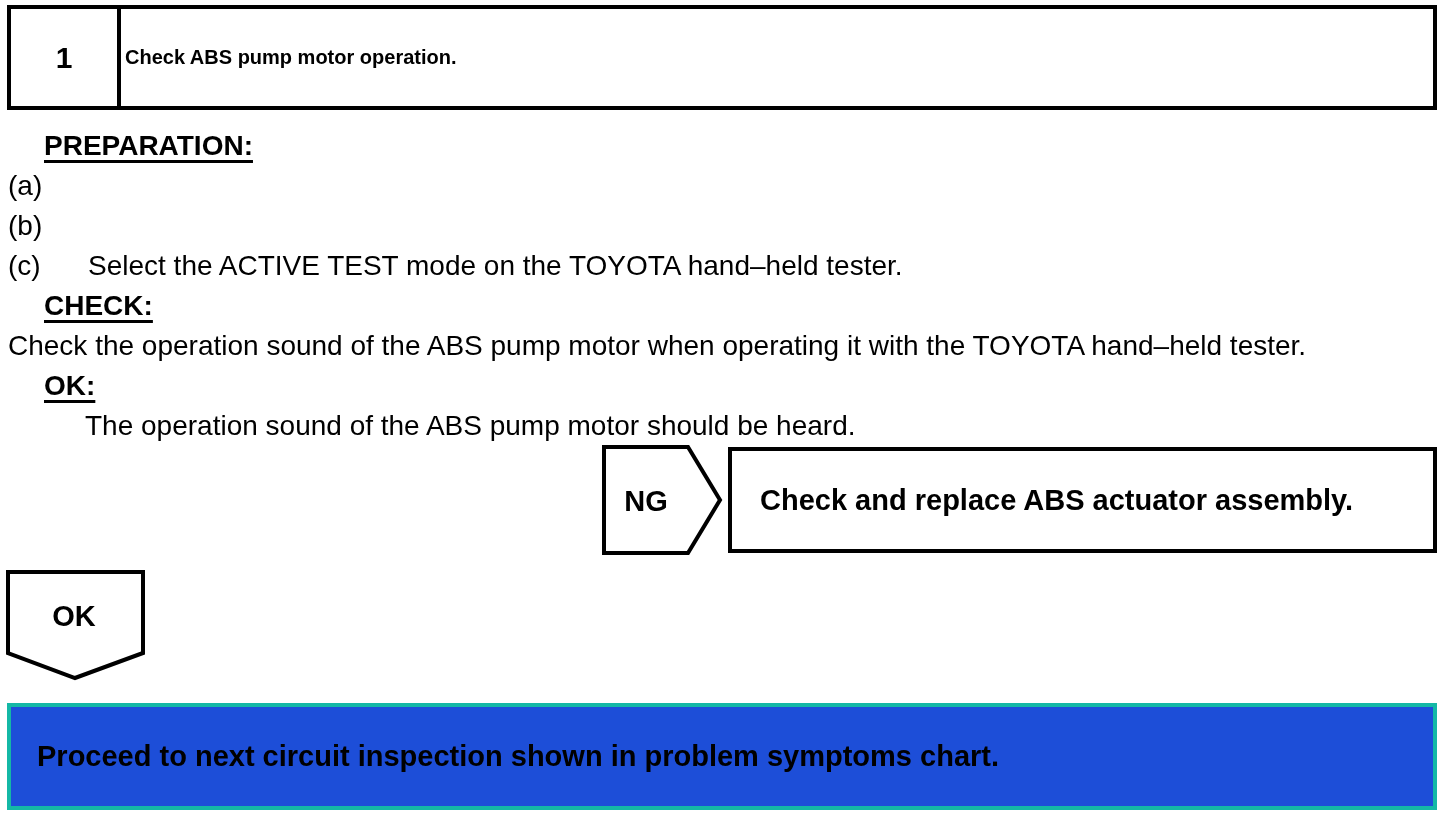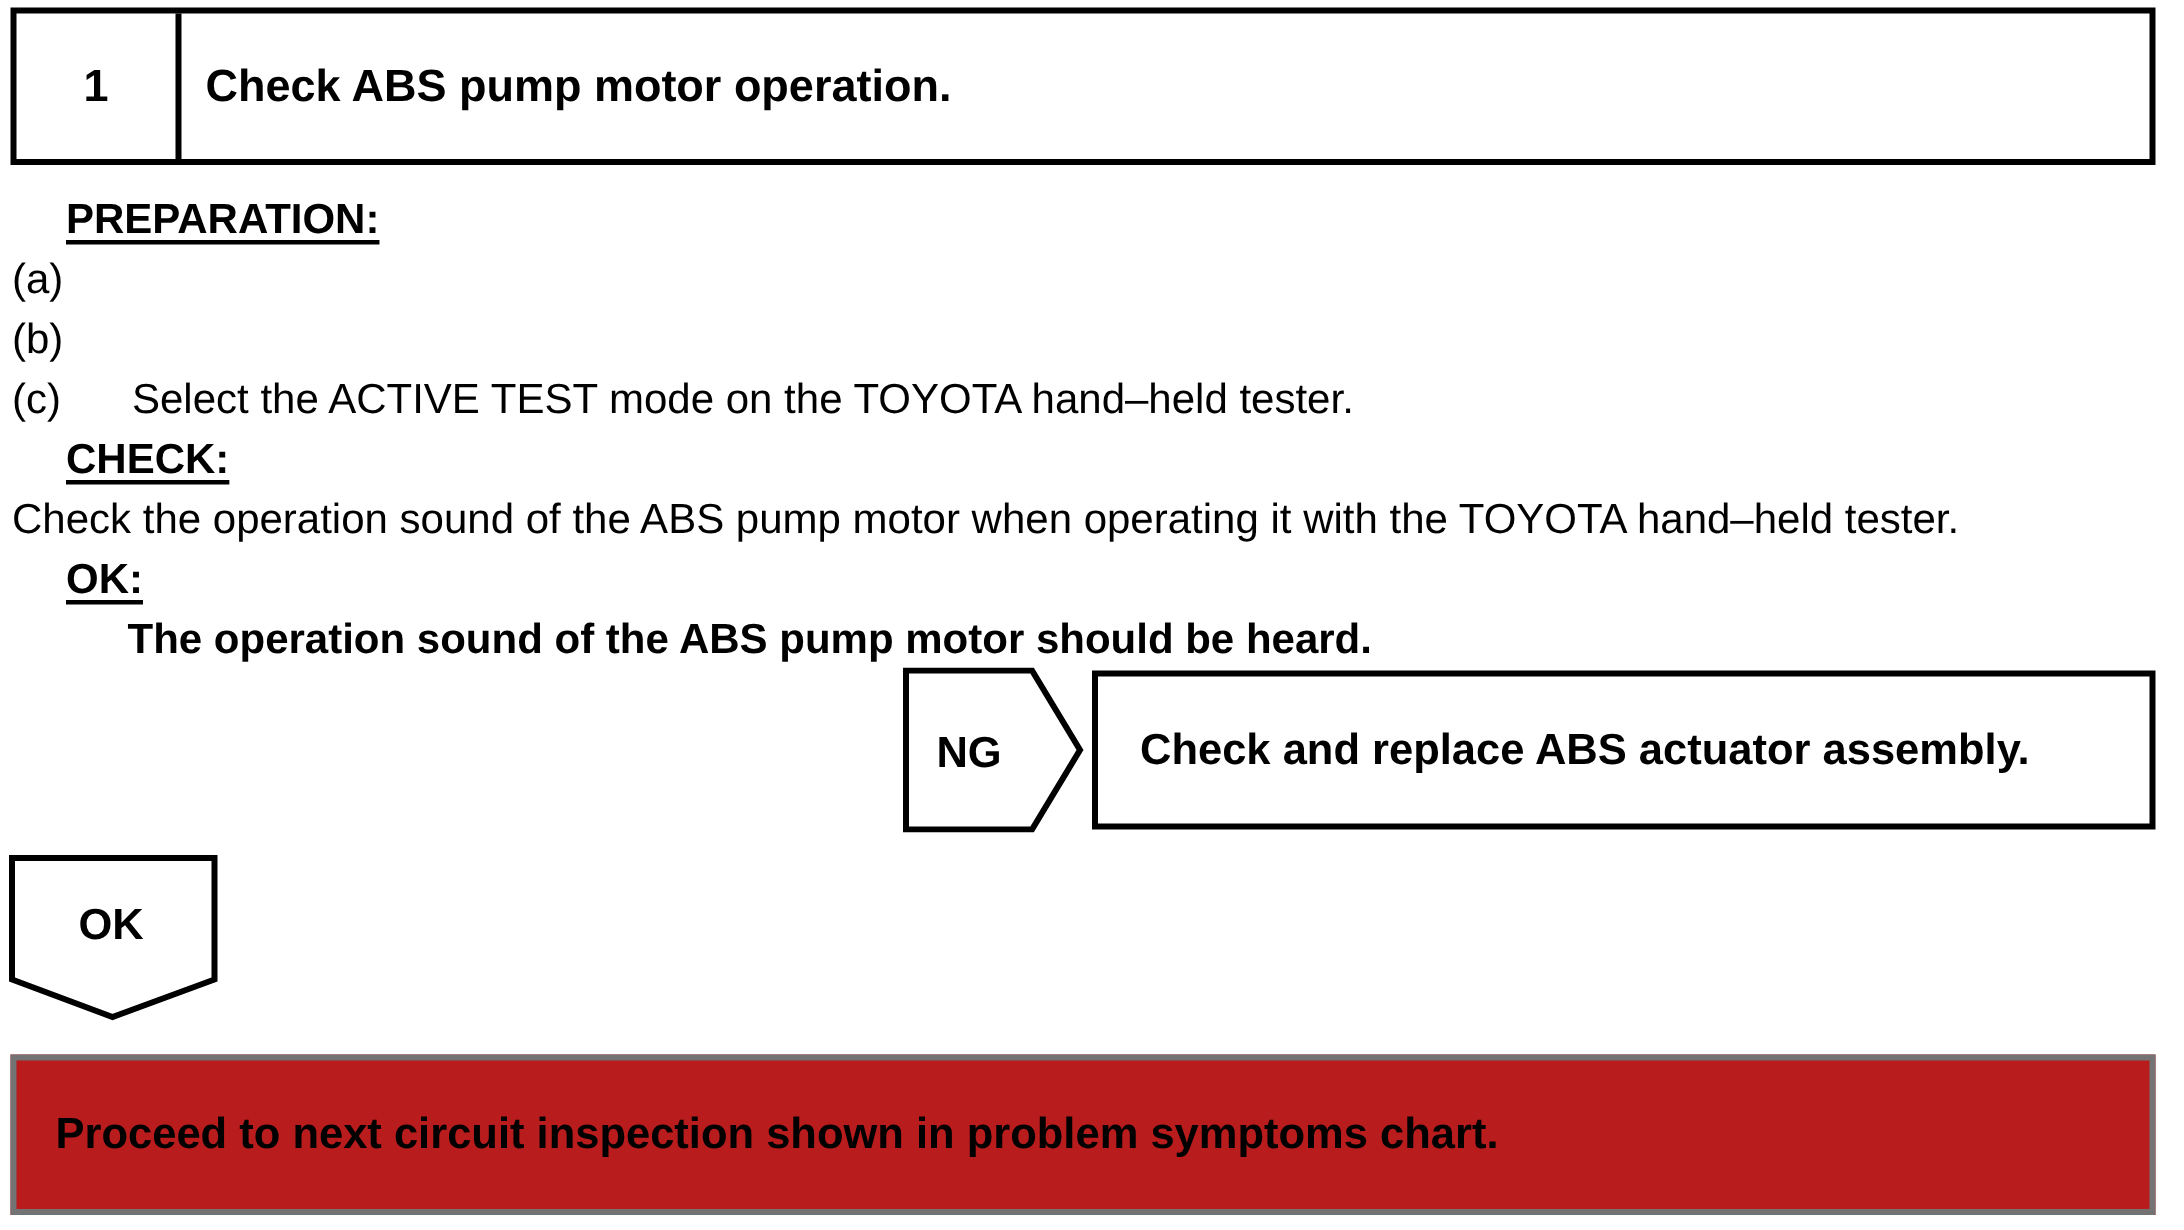--- a/index.html
+++ b/index.html
@@ -22,63 +22,63 @@
   }
   .step-number-cell {
     width: 110px;
     border-right: 4px solid #000;
     display: flex; align-items: center; justify-content: center;
     font-weight: bold; font-size: 30px;
   }
   .step-title-cell {
     flex: 1;
     display: flex; align-items: center;
-    padding-left: 16px;
-    font-weight: bold; font-size: 30px;
+    padding-left: 4px;
+    font-weight: bold; font-size: 20px;
   }
 
   
   .line {
     left: 8px; width: 1444px; height: 40px;
     font-size: 28px; line-height: 40px;
     white-space: nowrap;
   }
   .heading {
     font-weight: bold;
     text-decoration: underline;
     text-decoration-thickness: 3px;
     text-underline-offset: 5px;
     margin-left: 36px;
   }
   .list-line { display: flex; }
   .list-label { width: 80px; flex: 0 0 80px; }
-  .bold-indent { padding-left: 77px; font-weight: bold; }
+  .bold-indent { padding-left: 77px; font-weight: normal; }
 
   
   .ng-shape { left: 602px; top: 445px; }
   .ng-box {
     left: 728px; top: 447px; width: 709px; height: 106px;
     border: 4px solid #000;
     display: flex; align-items: center;
     padding-left: 28px;
     font-weight: bold; font-size: 29px;
     background: #fff;
   }
 
   
   .ok-shape { left: 6px; top: 570px; }
 
   
   .result-box {
     left: 7px; top: 703px; width: 1430px; height: 107px;
-    border: 4px solid #737373;
+    border: 4px solid #14b8a6;
     display: flex; align-items: center;
     padding-left: 26px;
     font-weight: bold; font-size: 29px;
-    background: #b91c1c;
+    background: #1d4ed8;
   }
 
   svg text {
     font-family: "Liberation Sans", sans-serif;
     font-weight: bold; font-size: 29px;
     fill: #000;
   }
 </style>
 </head>
 <body>

